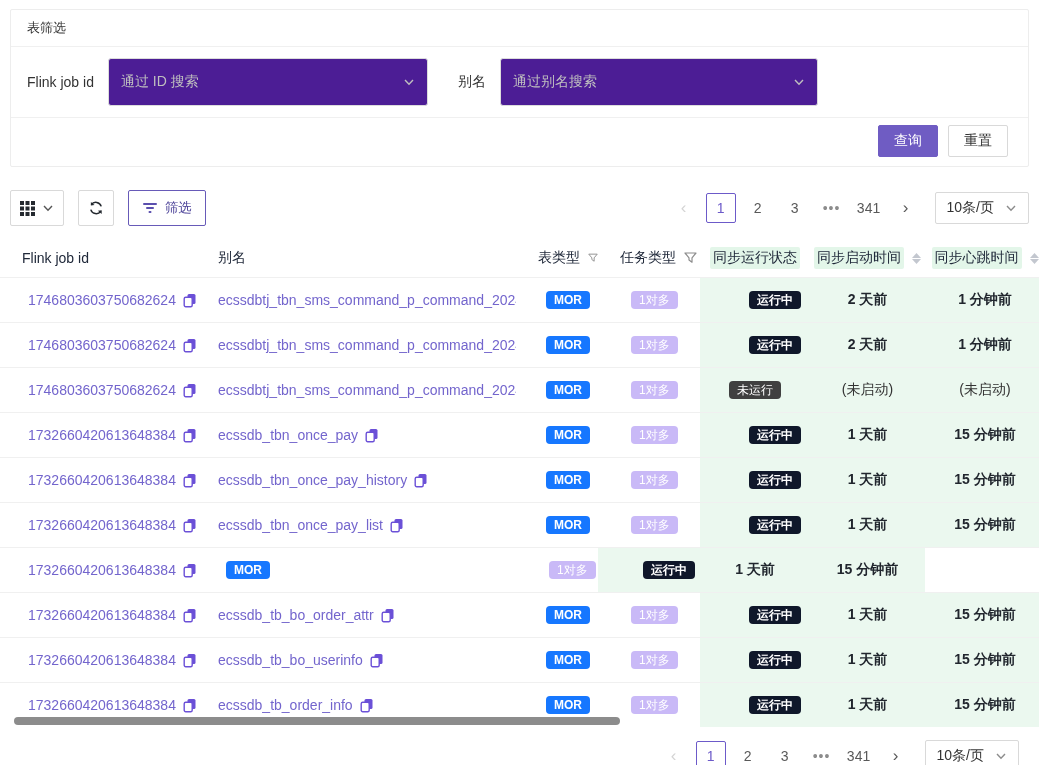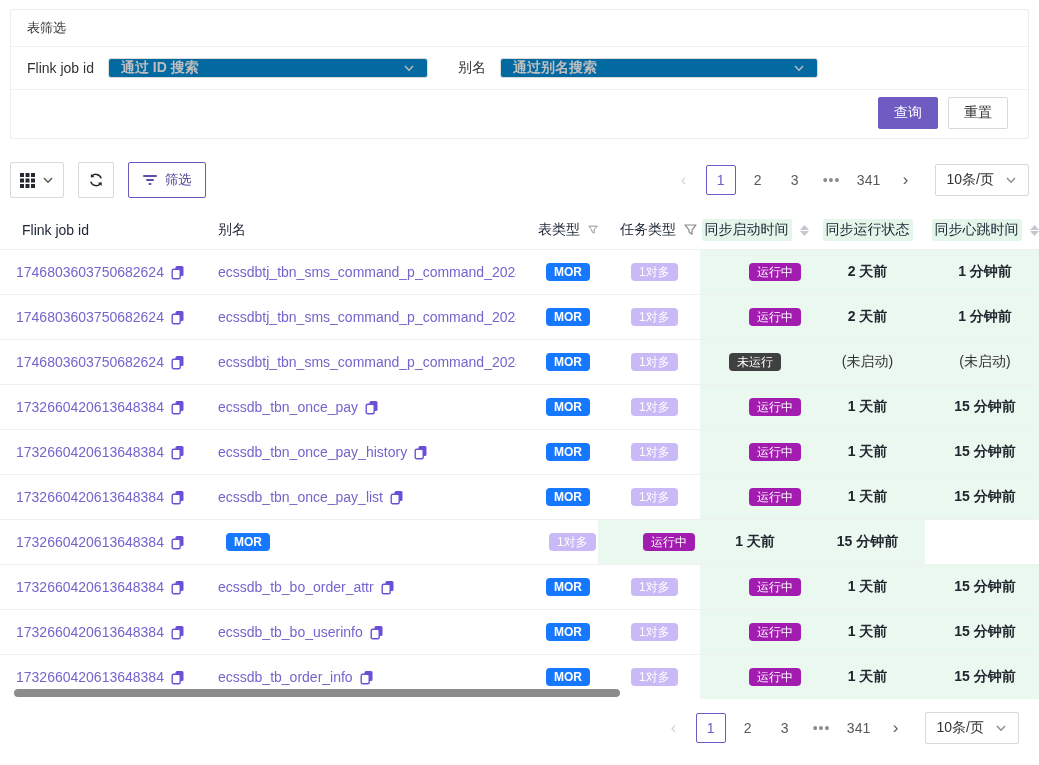--- a/index.html
+++ b/index.html
@@ -5,21 +5,21 @@
   * { margin:0; padding:0; box-sizing:border-box; }
   html,body { width:1039px; height:765px; background:#fff; overflow:hidden;
     font-family:"Liberation Sans","DejaVu Sans",sans-serif; font-size:14px; color:#333; }
 
   
   .card { margin:9px 10px 0 10px; border:1px solid #ededed; border-radius:2px; }
   .card-head { padding:9px 16px; font-size:13px; color:#333; border-bottom:1px solid #f0f0f0; }
   .card-form { display:flex; align-items:center; padding:11px 16px; border-bottom:1px solid #f0f0f0; }
   .form-label { color:#333; margin-right:14px; white-space:nowrap; }
   .select-box { display:flex; align-items:center; justify-content:space-between;
-    height:20px; border:1px solid #dcdcdc; border-radius:3px; padding:0 12px; background:#0369a1;font-weight:bold; }
+    height:48px; border:1px solid #dcdcdc; border-radius:3px; padding:0 12px; background:#4c1d95; }
   .select-box .ph { color:#bfbfbf; }
   .sel1 { width:320px; margin-right:30px; }
   .sel2 { width:318px; }
   .chev { width:12px; height:12px; flex:0 0 auto; }
   .card-foot { display:flex; justify-content:flex-end; gap:10px; padding:7px 20px 9px 20px; }
   .btn { height:32px; padding:0 15px; border-radius:2px; font-size:14px; cursor:pointer;
     display:inline-flex; align-items:center; border:1px solid #d9d9d9; background:#fff; color:#333; }
   .btn-primary { background:#6f5cc3; border-color:#6f5cc3; color:#fff; }
 
   
@@ -44,33 +44,33 @@
   
   .table-wrap { position:relative; margin-top:13px; width:1039px; overflow:hidden; }
   .trow { display:grid; grid-template-columns:196px 320px 82px 102px 110px 115px 120px; width:1045px; }
   .thead { height:38px; }
   .thead .cell { display:flex; align-items:center; gap:8px; color:#20293a; font-weight:500;
     padding-left:22px; white-space:nowrap; }
   .thead .c-center { justify-content:center; padding-left:0; }
   .hl-label { background:#e3f6e9; padding:2px 3px; border-radius:2px; }
   .tbody .trow { height:45px; border-top:1px solid #f0f0f0; }
   .cell { display:flex; align-items:center; overflow:hidden; }
-  .c-id { padding-left:16px; }
+  .c-id { padding-left:28px; }
   .c-alias { padding-left:22px; }
   .c-badge3 { padding-left:30px; }
   .c-badge4 { padding-left:33px; }
   .c-green { background:#ebf8ef; }
   .c-center { justify-content:center; }
   .link { color:#7365cd; text-decoration:none; white-space:nowrap; cursor:pointer; }
   .copy-ic { margin-left:7px; flex:0 0 auto; cursor:pointer; display:inline-flex; }
   .tag { font-size:12px; color:#fff; border-radius:4px; padding:3px 8px; line-height:1;
     white-space:nowrap; font-weight:bold; }
   .tag-mor { background:#1677ff; }
   .tag-task { background:#c9b9f7; font-weight:normal; }
-  .tag-running { background:#a21caf; font-weight:normal;margin-left:40px; }
+  .tag-running { background:#0f172a; font-weight:bold;margin-left:40px; }
   .tag-stopped { background:#404040; font-weight:normal; }
   .time { font-weight:bold; color:#21262e; white-space:nowrap; }
   .time.muted { font-weight:normal; color:#333; }
   .sorter { display:inline-flex; flex-direction:column; gap:1px; }
   .hscroll { position:absolute; left:14px; bottom:2px; width:606px; height:8px;
     background:#8c8c8c; border-radius:4px; cursor:pointer; }
 
   .foot-pager { display:flex; justify-content:flex-end; margin:13px 20px 0 0; }
   svg { display:block; }
 </style>
@@ -169,32 +169,32 @@
           <path d="M1 1h11L8 5.8v4.4L5 8V5.8z" fill="none" stroke="#8c8c8c" stroke-width="1.2" stroke-linejoin="round"></path>
         </svg>
       </div>
       <div class="cell">
         <span>任务类型</span>
         <svg width="13" height="12" viewBox="0 0 13 12">
           <path d="M1 1h11L8 5.8v4.4L5 8V5.8z" fill="none" stroke="#8c8c8c" stroke-width="1.2" stroke-linejoin="round"></path>
         </svg>
       </div>
       <div class="cell c-center">
+        <span class="hl-label">同步运行状态</span>
+      </div>
+      <div class="cell c-center">
         <span class="hl-label">同步启动时间</span>
         <span class="sorter">
           <svg width="9" height="5" viewBox="0 0 9 5">
             <polygon points="4.5,0 9,5 0,5" fill="#c3c7cf"></polygon>
           </svg>
           <svg width="9" height="5" viewBox="0 0 9 5">
             <polygon points="0,0 9,0 4.5,5" fill="#c3c7cf"></polygon>
           </svg>
         </span>
-      </div>
-      <div class="cell c-center">
-        <span class="hl-label">同步运行状态</span>
       </div>
       <div class="cell c-center">
         <span class="hl-label">同步心跳时间</span>
         <span class="sorter">
           <svg width="9" height="5" viewBox="0 0 9 5">
             <polygon points="4.5,0 9,5 0,5" fill="#c3c7cf"></polygon>
           </svg>
           <svg width="9" height="5" viewBox="0 0 9 5">
             <polygon points="0,0 9,0 4.5,5" fill="#c3c7cf"></polygon>
           </svg>

